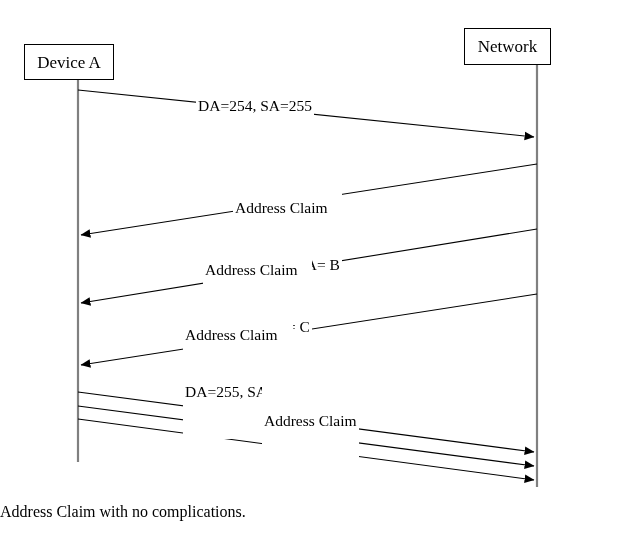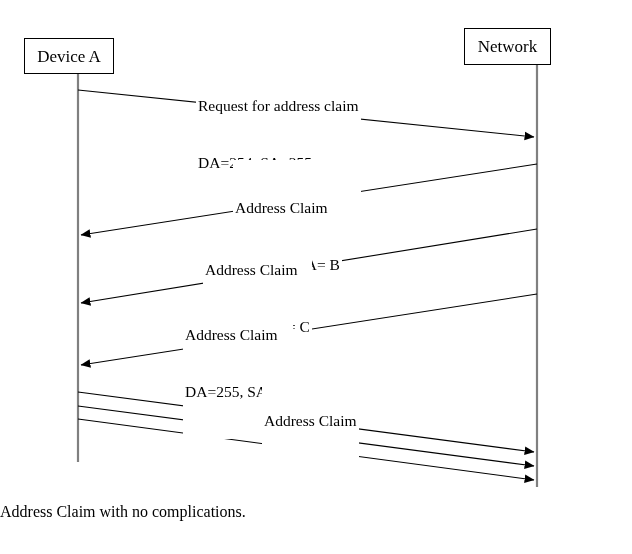--- a/index.html
+++ b/index.html
@@ -30,21 +30,21 @@
     box-sizing: border-box;
     display: flex;
     align-items: center;
     justify-content: center;
     font-size: 17px;
     color: #000000;
     line-height: 1;
   }
   #actor-box-device-a {
     left: 24px;
-    top: 38px;
+    top: 44px;
     width: 90px;
     height: 36px;
   }
   #actor-box-network {
     left: 464px;
     top: 28px;
     width: 87px;
     height: 37px;
   }
   .msg-label {
@@ -98,21 +98,20 @@
 
   <div class="actor-box" id="actor-box-device-a">
     <span>Device A</span>
   </div>
 
   <div class="actor-box" id="actor-box-network">
     <span>Network</span>
   </div>
 
   <div class="msg-label" style="left:196px; top:58px;">
-    <div>Request for address claim</div>
     <div>DA=254, SA=255</div>
   </div>
 
   <div class="msg-label" style="left:233px; top:160px;">
     <div>Address Claim</div>
     <div>DA=255, SA= B</div>
   </div>
 
   <div class="msg-label" style="left:203px; top:222px;">
     <div>Address Claim</div>

